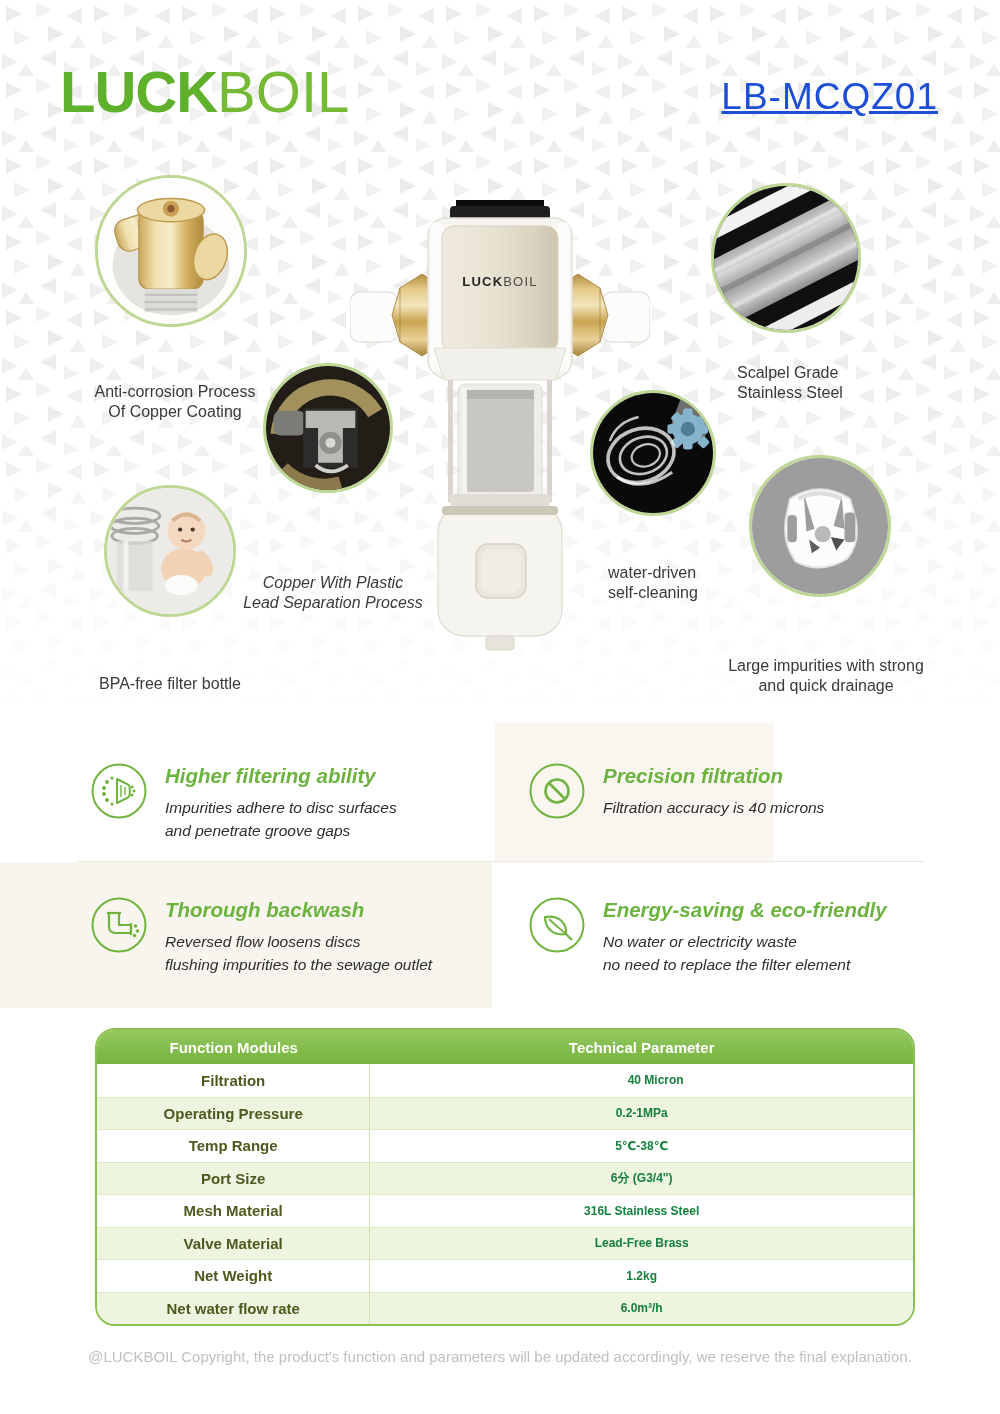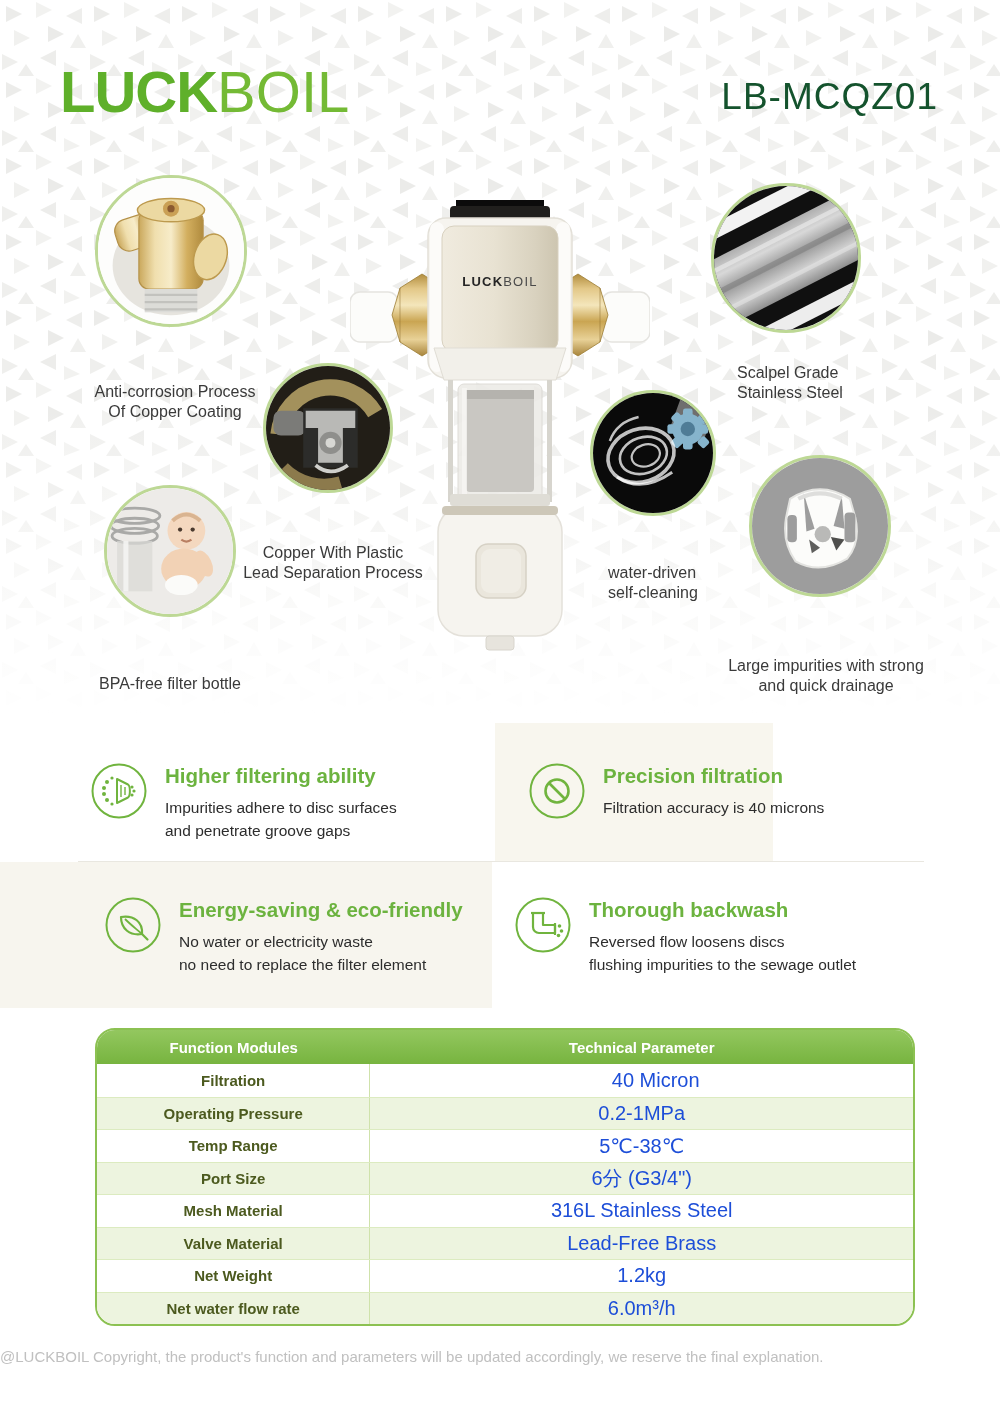--- a/index.html
+++ b/index.html
@@ -9,21 +9,21 @@
     background:#ffffff; overflow:hidden;
     font-family:"Liberation Sans","DejaVu Sans",sans-serif;
     color:#3a3a3a;
   }
   .bg-pattern { position:absolute; left:0; top:0; z-index:0; }
 
   
   .logo { position:absolute; left:60px; top:58px; font-size:58px; letter-spacing:-1px; z-index:3; }
   .logo .bold { font-weight:900; color:#5fb02a; }
   .logo .light { font-weight:400; color:#74ba35; letter-spacing:0; }
-  .model { position:absolute; right:62px; top:76px; font-size:37px; color:#14532d; letter-spacing:1px; z-index:3; }
+  .model { position:absolute; right:62px; top:76px; font-size:37px; color:#1d4ed8; letter-spacing:1px; z-index:3;text-decoration:underline; }
 
   
   .callout-circle {
     position:absolute; border-radius:50%; overflow:hidden; z-index:2;
     border:3px solid #bdd895; background:#fff;
   }
   .callout-circle svg { display:block; width:100%; height:100%; }
   .callout-label {
     position:absolute; z-index:2; font-size:16px; line-height:1.22; color:#3a3a3a;
     white-space:pre-line;
@@ -37,45 +37,45 @@
   
   .panel { position:absolute; z-index:0; }
   .panel.p1 { left:495px; top:723px; width:278px; height:139px; background:#f8f6ee; }
   .panel.p2 { left:0px; top:862px; width:492px; height:146px; background:#f7f5ee; }
 
   
   .features {
     position:absolute; left:78px; top:728px; width:846px; height:282px; z-index:2;
     display:grid; grid-template-columns:424px 422px; grid-template-rows:134px 148px;
   }
-  .feature { display:flex; align-items:flex-start; padding:34px 0 0 12px; }
+  .feature { display:flex; align-items:flex-start; padding:34px 0 0 12px;font-style:italic; }
   .feature.top { border-bottom:1px solid #e9e7e0; }
   .feature.right { padding-left:26px; }
   .feature .ficon { flex:0 0 58px; margin-right:17px; }
   .feature h3 { font-size:20.5px; font-weight:bold; color:#6cb33f; margin:2px 0 8px 0; }
   .feature p { font-size:15.5px; color:#2d2d2d; line-height:1.5; white-space:pre-line; }
 
   
   .spec {
     position:absolute; left:95px; top:1028px; width:820px; z-index:2;
     border:2px solid #8cc152; border-radius:20px; overflow:hidden; background:#fff;
   }
   .spec .hrow {
     display:flex; height:34px; align-items:center;
     background:linear-gradient(#93c75f,#77b43f); color:#fff; font-weight:bold; font-size:15px;
   }
   .spec .row { display:flex; height:32.5px; align-items:center; border-top:1.5px solid #dcebc0; font-size:15px; }
   .spec .row.alt { background:#edf4df; }
   .spec .c1 { width:33.5%; text-align:center; }
   .spec .row .c1 { font-weight:bold; color:#4c5a1f; border-right:1.5px solid #cfe2ab; align-self:stretch; display:flex; align-items:center; justify-content:center; }
   .spec .c2 { flex:1; text-align:center; }
-  .spec .row .c2 { color:#1d4ed8; font-size:20px; }
+  .spec .row .c2 { color:#15803d; font-size:12px;font-weight:bold; }
 
   .footer {
-    position:absolute; left:0; top:1348px; width:100%; z-index:2;
+    position:absolute; left:0; top:1348px; width:100%; text-align:center; z-index:2;
     color:#c0c0c0; font-size:15px;
   }
 </style>
 </head>
 <body>
 
 <div class="page">
 
   <svg class="bg-pattern" width="1000" height="716" aria-hidden="true">
     <defs>
@@ -167,21 +167,21 @@
       <path d="M10,55 A42,42 0 0 1 88,38" fill="none" stroke="#a3915c" stroke-width="13"></path>
       <path d="M14,82 A46,46 0 0 0 60,94" fill="none" stroke="#8c7a4c" stroke-width="10"></path>
       <rect x="6" y="36" width="26" height="20" rx="6" fill="#7b7b78"></rect>
       <path d="M30,34 L74,34 L74,82 L30,82 Z" fill="#2c2c2a"></path>
       <path d="M32,36 L72,36 L72,50 L62,50 L62,78 L42,78 L42,50 L32,50 Z" fill="#b9b9b6"></path>
       <circle cx="52" cy="62" r="9" fill="#8f8f8c"></circle>
       <circle cx="52" cy="62" r="4" fill="#d8d8d4"></circle>
       <path d="M40,80 Q52,90 66,80" fill="none" stroke="#cfcfcb" stroke-width="3"></path>
     </svg>
   </div>
-  <div class="callout-label center" style="left:223px; top:497px; width:220px;">Copper With Plastic
+  <div class="callout-label center" style="left:223px; top:527px; width:220px;font-style:italic;">Copper With Plastic
 Lead Separation Process</div>
 
   <div class="callout-circle" style="left:104px; top:485px; width:132px; height:132px;">
     <svg viewBox="0 0 100 100">
       <rect width="100" height="100" fill="#edebe8"></rect>
       <g stroke="#a9a9a7" stroke-width="2.2" fill="none">
         <ellipse cx="22" cy="22" rx="20" ry="6"></ellipse>
         <ellipse cx="22" cy="30" rx="19" ry="6"></ellipse>
         <ellipse cx="22" cy="38" rx="18" ry="6"></ellipse>
       </g>
@@ -329,52 +329,52 @@
         <circle cx="29" cy="29" r="26.5" fill="none" stroke="#70b43e" stroke-width="2"></circle>
         <circle cx="29" cy="29" r="11.5" fill="none" stroke="#70b43e" stroke-width="2.6"></circle>
         <line x1="21" y1="21" x2="37" y2="37" stroke="#70b43e" stroke-width="2.6"></line>
       </svg>
       <div>
         <h3>Precision filtration</h3>
         <p>Filtration accuracy is 40 microns</p>
       </div>
     </div>
 
-    <div class="feature right">
-      <svg class="ficon" width="58" height="58" viewBox="0 0 58 58">
-        <circle cx="29" cy="29" r="26.5" fill="none" stroke="#70b43e" stroke-width="2"></circle>
-        <path d="M38,38 C26,40 17,33 17,21 C30,19 39,26 38,38 Z" fill="none" stroke="#70b43e" stroke-width="2.2" stroke-linejoin="round"></path>
-        <path d="M21,23 C27,29 33,33.5 38,38" fill="none" stroke="#70b43e" stroke-width="1.8"></path>
-        <path d="M38,38 L43.5,43.5" stroke="#70b43e" stroke-width="2.2" stroke-linecap="round"></path>
-      </svg>
-      <div>
-        <h3>Energy-saving &amp; eco-friendly</h3>
-        <p>No water or electricity waste
-no need to replace the filter element</p>
-      </div>
-    </div>
-
     <div class="feature">
       <svg class="ficon" width="58" height="58" viewBox="0 0 58 58">
         <circle cx="29" cy="29" r="26.5" fill="none" stroke="#70b43e" stroke-width="2"></circle>
         <path d="M19,17 h10 v12 h12 v8 h-16 a6,6 0 0 1 -6,-6 Z" fill="none" stroke="#70b43e" stroke-width="2.2" stroke-linejoin="round"></path>
         <line x1="17" y1="17" x2="31" y2="17" stroke="#70b43e" stroke-width="2.2"></line>
         <line x1="41" y1="27" x2="41" y2="39" stroke="#70b43e" stroke-width="2.2"></line>
         <g fill="#70b43e">
           <circle cx="45.5" cy="30" r="1.8"></circle>
             <circle cx="47.5" cy="35" r="1.8"></circle>
             <circle cx="44.5" cy="39.5" r="1.8"></circle>
         </g>
       </svg>
       <div>
         <h3>Thorough backwash</h3>
         <p>Reversed flow loosens discs
 flushing impurities to the sewage outlet</p>
       </div>
     </div>
+
+    <div class="feature right">
+      <svg class="ficon" width="58" height="58" viewBox="0 0 58 58">
+        <circle cx="29" cy="29" r="26.5" fill="none" stroke="#70b43e" stroke-width="2"></circle>
+        <path d="M38,38 C26,40 17,33 17,21 C30,19 39,26 38,38 Z" fill="none" stroke="#70b43e" stroke-width="2.2" stroke-linejoin="round"></path>
+        <path d="M21,23 C27,29 33,33.5 38,38" fill="none" stroke="#70b43e" stroke-width="1.8"></path>
+        <path d="M38,38 L43.5,43.5" stroke="#70b43e" stroke-width="2.2" stroke-linecap="round"></path>
+      </svg>
+      <div>
+        <h3>Energy-saving &amp; eco-friendly</h3>
+        <p>No water or electricity waste
+no need to replace the filter element</p>
+      </div>
+    </div>
   </div>
 
   <div class="spec">
     <div class="hrow">
       <div class="c1">Function Modules</div>
       <div class="c2">Technical Parameter</div>
     </div>
     <div class="row" style="border-top:none;gap:28px;">
       <div class="c1">Filtration</div>
       <div class="c2">40 Micron</div>

